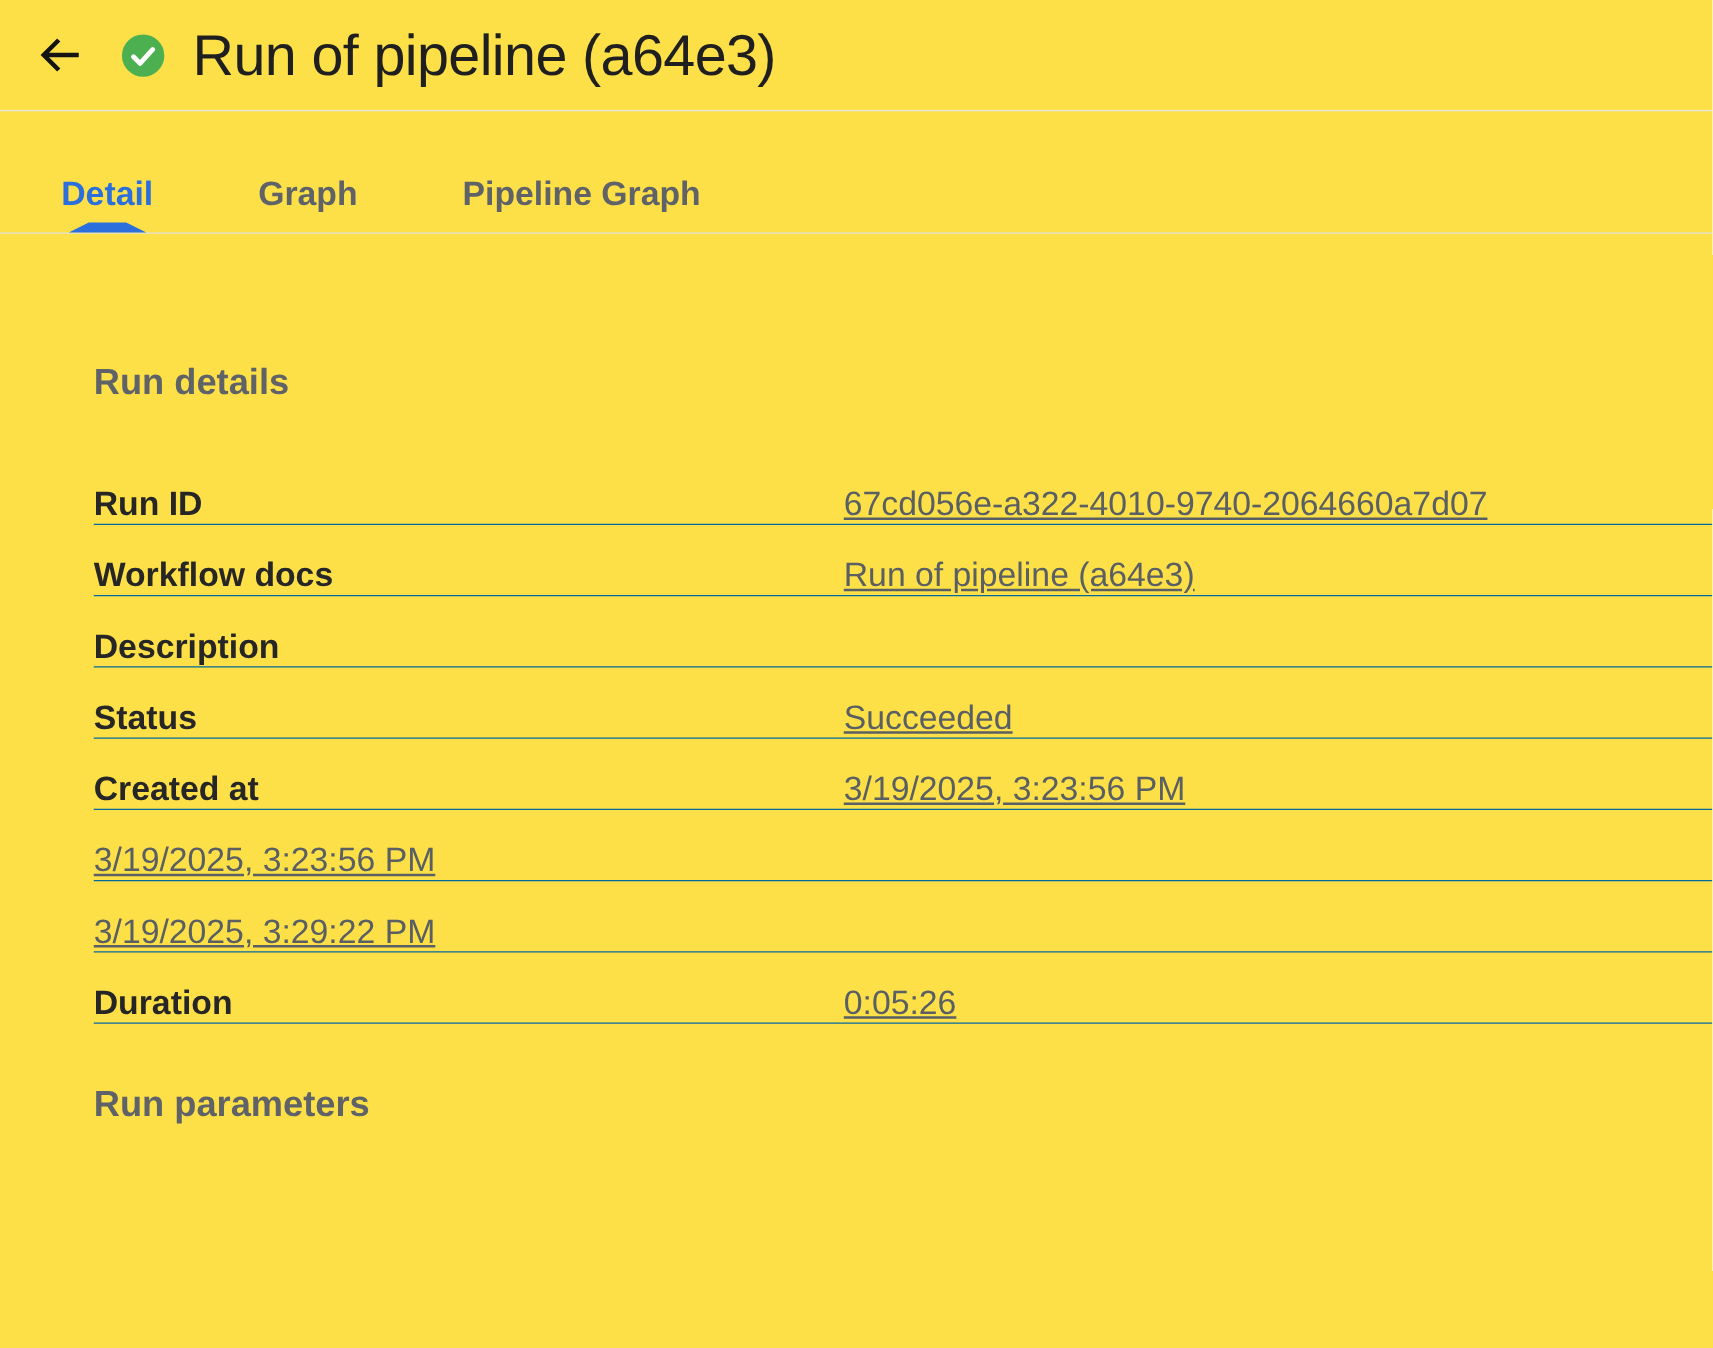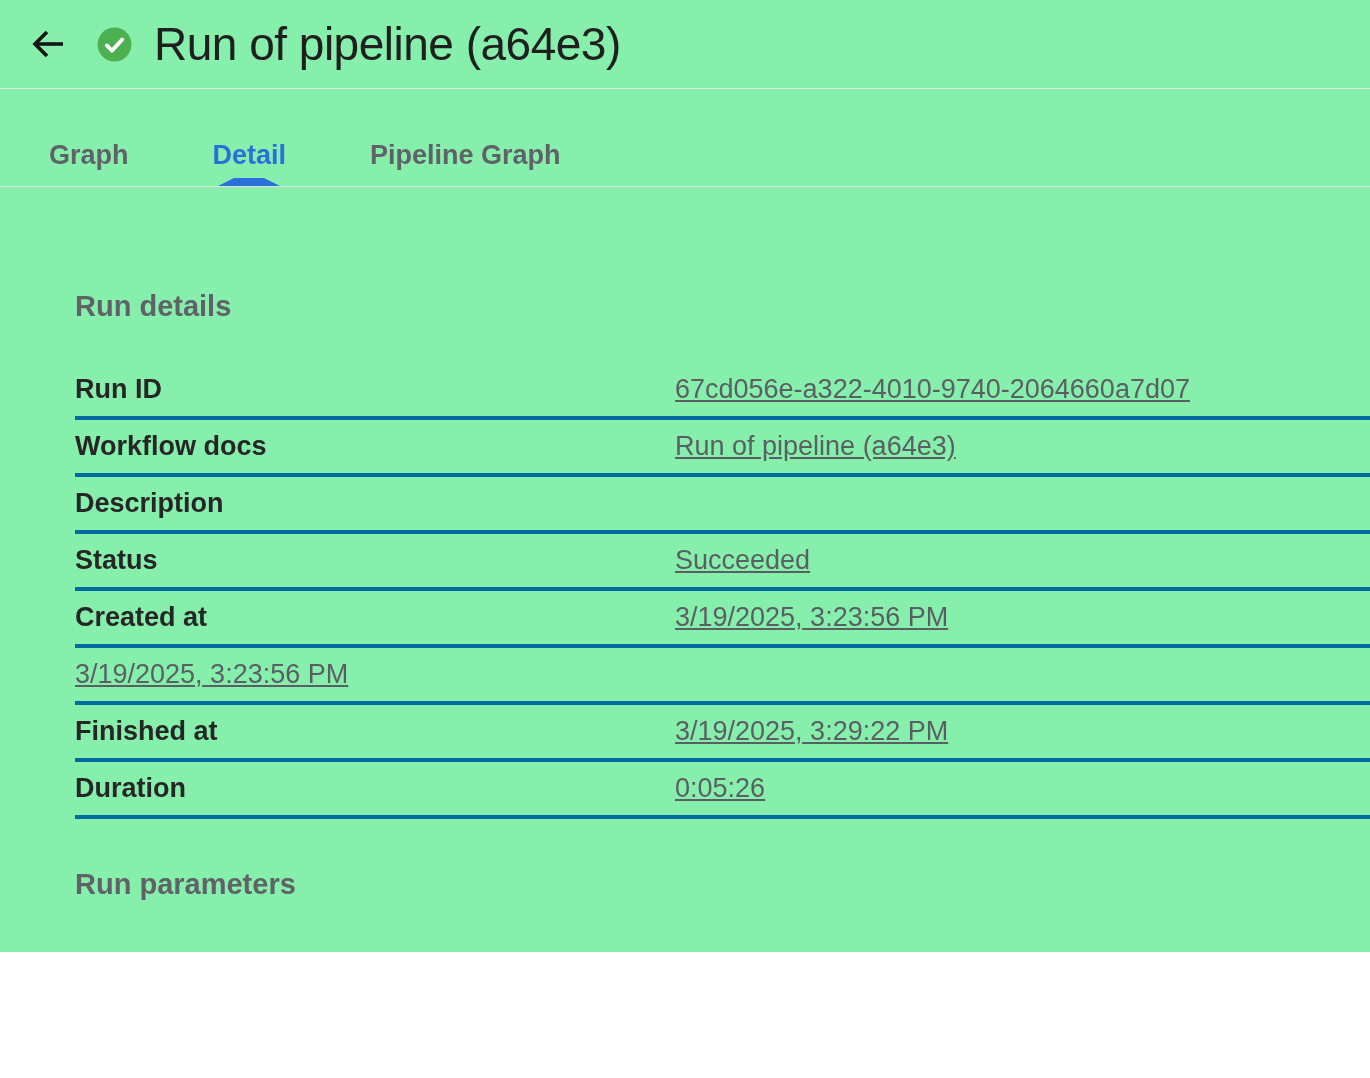--- a/index.html
+++ b/index.html
@@ -3,21 +3,21 @@
 <meta charset="utf-8">
 <style>
   * { box-sizing: border-box; }
   html, body {
     margin: 0; padding: 0;
     background: #ffffff;
     width: 1370px;
     font-family: "Liberation Sans", "DejaVu Sans", sans-serif;
     color: #212121;
   }
-  .page { width: 1370px; height: 952px; overflow: hidden; background: #86efac; }
+  .page { width: 1370px; height: 1078px; overflow: hidden; background: #fde047; }
 
   
   .header {
     display: flex;
     align-items: center;
     height: 89px;
     border-bottom: 1px solid #e7e7e7;
     padding-left: 30px;
   }
   .back-btn {
@@ -77,23 +77,23 @@
     font-weight: 700;
     color: #5f6368;
     margin: 0;
     line-height: 34px;
   }
   .section-heading.first { padding-top: 102px; }
   .section-heading.second { padding-top: 48px; }
   .detail-table { margin-top: 40px; }
   .row {
     display: flex;
-    align-items: center;
+    align-items: flex-end;
     height: 57px;
-    border-bottom: 4px solid #0369a1;
+    border-bottom: 1px solid #0369a1;
     font-size: 27px;
   }
   .row-label {
     width: 600px;
     flex: none;
     font-weight: 700;
     color: #262626;
     white-space: nowrap;
   }
   .row-value {
@@ -119,26 +119,26 @@
     <span class="status-icon-wrap">
       <svg width="37" height="37" viewBox="0 0 24 24">
         <circle cx="12" cy="12" r="11" fill="#4caf50"></circle>
         <path d="M7 12.6 L10.4 16 L17 8.8" stroke="#ffffff" stroke-width="2.5" fill="none" stroke-linecap="round" stroke-linejoin="round"></path>
       </svg>
     </span>
     <h1 class="page-title">Run of pipeline (a64e3)</h1>
   </div>
 
   <div class="tabbar">
-    <div class="tab">
-      <span>Graph</span>
-    </div>
     <div class="tab active">
       <span>Detail</span>
       <span class="tab-indicator"></span>
+    </div>
+    <div class="tab">
+      <span>Graph</span>
     </div>
     <div class="tab">
       <span>Pipeline Graph</span>
     </div>
   </div>
 
   <div class="content">
 
     <h2 class="section-heading first">Run details</h2>
 
@@ -160,21 +160,20 @@
         <div class="row-value">Succeeded</div>
       </div>
       <div class="row">
         <div class="row-label">Created at</div>
         <div class="row-value">3/19/2025, 3:23:56 PM</div>
       </div>
       <div class="row">
         <div class="row-value">3/19/2025, 3:23:56 PM</div>
       </div>
       <div class="row">
-        <div class="row-label">Finished at</div>
         <div class="row-value">3/19/2025, 3:29:22 PM</div>
       </div>
       <div class="row">
         <div class="row-label">Duration</div>
         <div class="row-value">0:05:26</div>
       </div>
     </div>
 
     <h2 class="section-heading second">Run parameters</h2>
 

